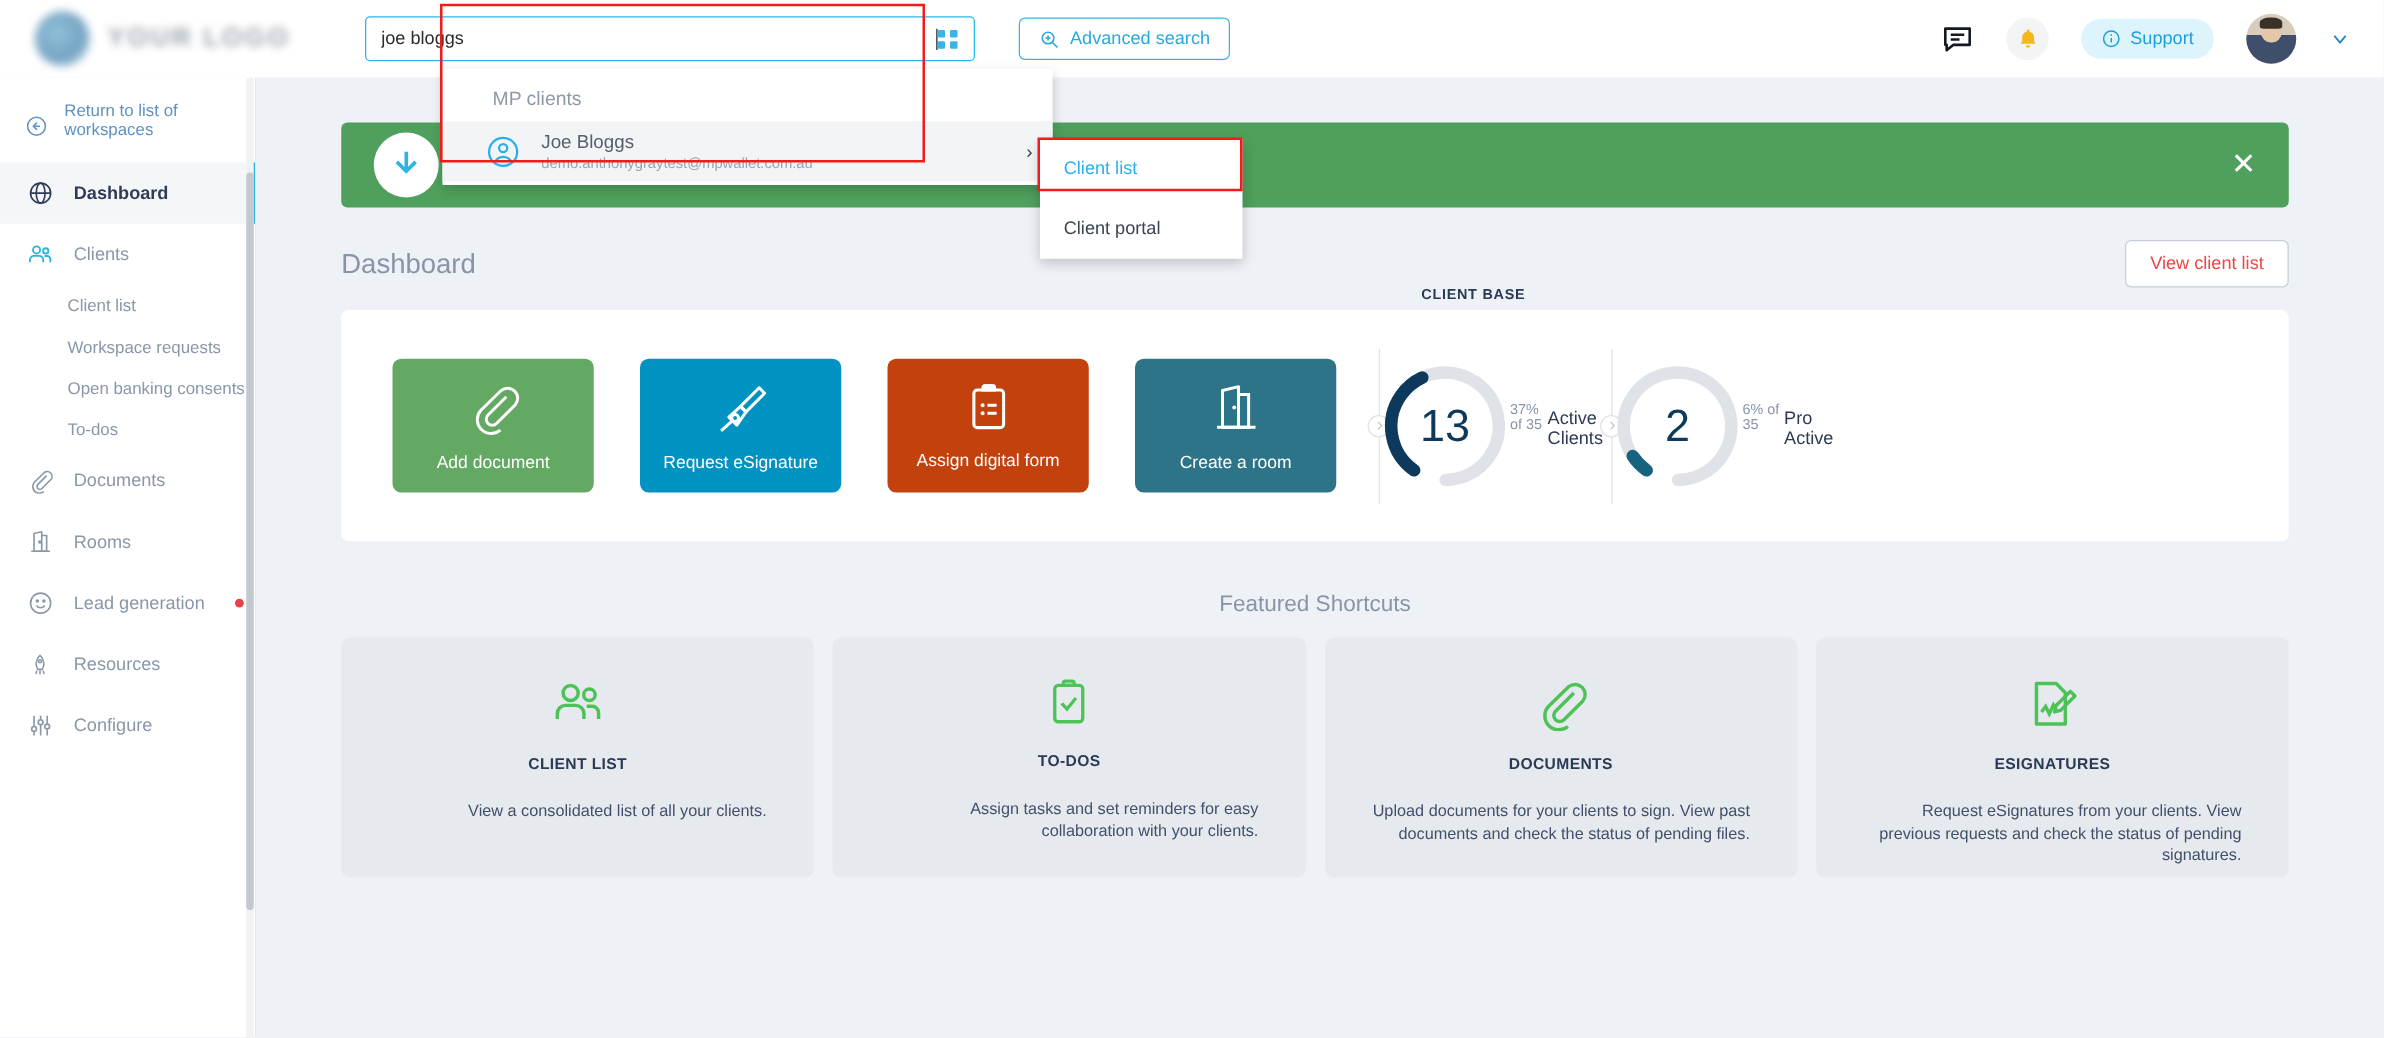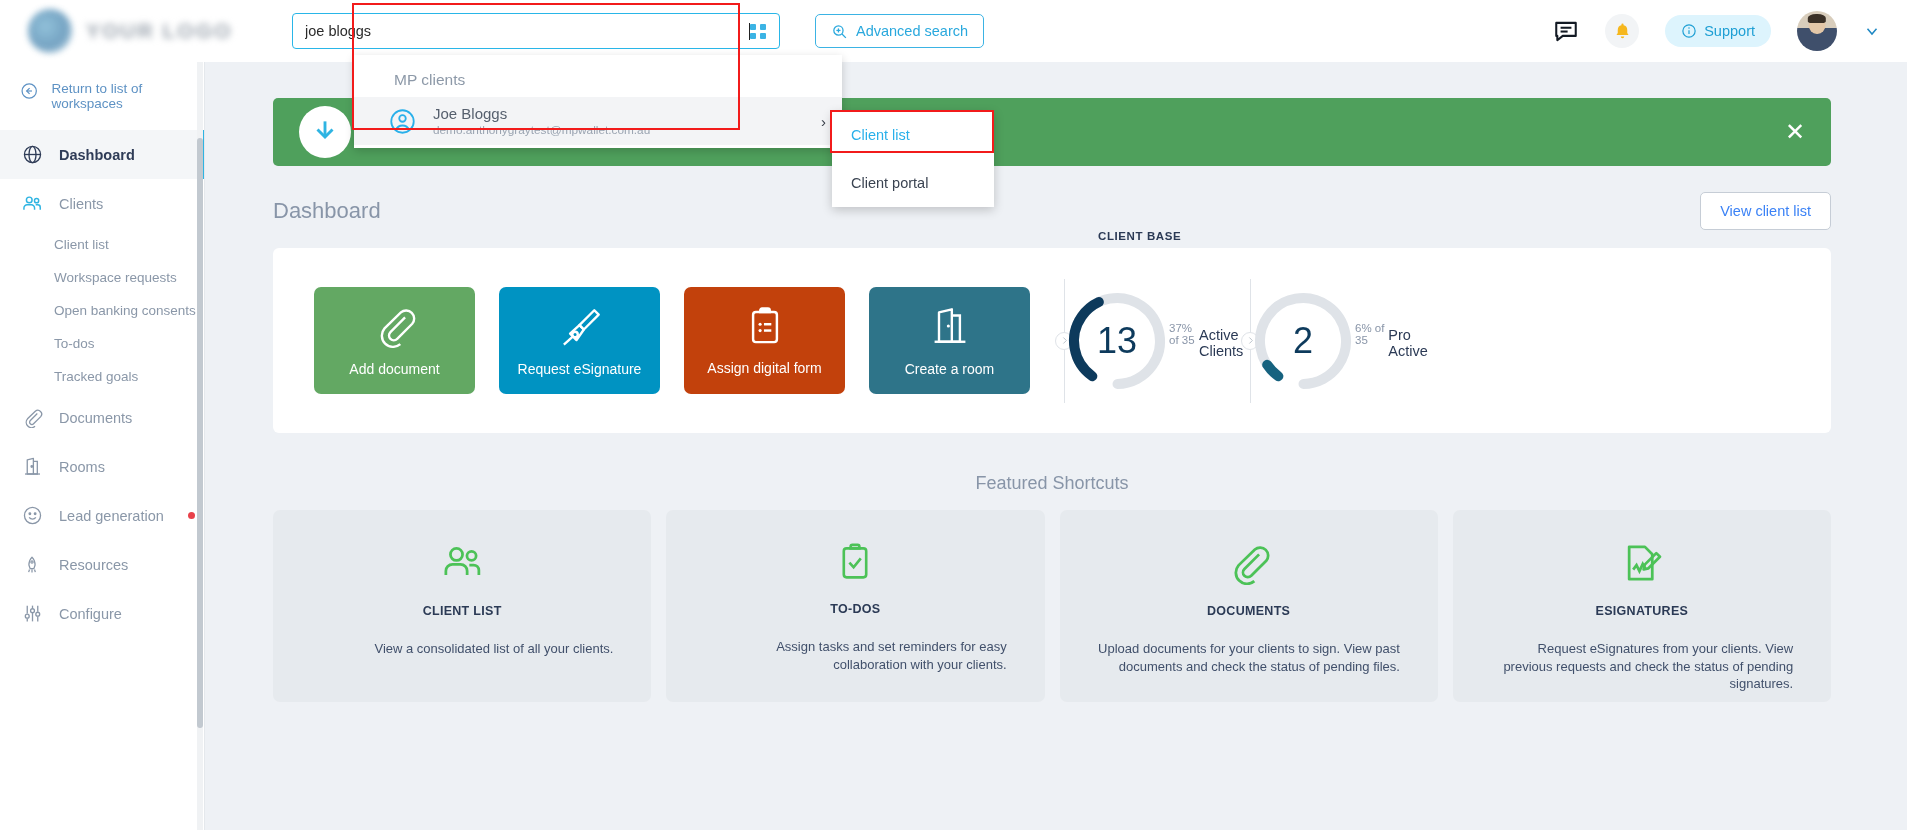--- a/index.html
+++ b/index.html
@@ -82,21 +82,21 @@
     transform:translateX(-50%); border-radius:45% 45% 20% 20%; background:#3a3027;
   }
   .chev-down { cursor: pointer; }
 
   
   .sidebar {
     position: absolute; top: 62px; left: 0; width: 205px; height: 768px;
     background: #ffffff; border-right: 1px solid #e4e8ec; z-index: 10;
   }
   .side-return {
-    display: flex; align-items: flex-start; gap: 13px; padding: 19px 0 19px 20px;
+    display: flex; align-items: flex-end; gap: 13px; padding: 19px 0 19px 20px;
     color: #5e92c4; font-size: 13.5px; cursor: pointer;
   }
   .side-item {
     display: flex; align-items: center; gap: 15px; height: 49px; padding-left: 20px;
     font-size: 14.5px; color: #8a97a8; cursor: pointer; position: relative;
   }
   .side-item.active {
     background: #f4f6f8; color: #2f3c57; font-weight: 700;
   }
   .side-item.active::after {
@@ -137,29 +137,29 @@
     font-weight: 300;
   }
 
   .page-head {
     position: absolute; left: 68px; top: 130px; width: 1558px;
     display: flex; align-items: center; justify-content: space-between;
   }
   .page-title { font-size: 22px; color: #8895a8; font-weight: 400; }
   .view-client-btn {
     height: 38px; padding: 0 19px; border: 1px solid #c6cdd6; border-radius: 5px;
-    background: #fff; color: #3b82f6; font-size: 14.5px; cursor: pointer;
+    background: #fff; color: #ef4444; font-size: 14.5px; cursor: pointer;
     font-family: "Liberation Sans", sans-serif;
   }
 
   .panel {
     position: absolute; left: 68px; top: 186px; width: 1558px; height: 185px;
     background: #fff; border-radius: 6px; display: flex; align-items: center;
   }
-  .actions { display: flex; gap: 24px; padding-left: 41px; }
+  .actions { display: flex; gap: 37px; padding-left: 41px; }
   .action-card {
     width: 161px; height: 107px; border-radius: 7px; color: #fff;
     display: flex; flex-direction: column; align-items: center; justify-content: center;
     gap: 13px; cursor: pointer;
   }
   .action-label { font-size: 14px; }
 
   .gauges { display: flex; align-items: center; margin-left: 34px; position: relative; }
   .client-base-label {
     position: absolute; left: 34px; top: -49px; font-size: 11.5px; font-weight: 700;
@@ -337,23 +337,20 @@
     <span>Client list</span>
   </div>
   <div class="side-sub">
     <span>Workspace requests</span>
   </div>
   <div class="side-sub">
     <span>Open banking consents</span>
   </div>
   <div class="side-sub">
     <span>To-dos</span>
-  </div>
-  <div class="side-sub">
-    <span>Tracked goals</span>
   </div>
 
   <div class="side-item">
     <span class="side-ico">
       <svg width="21" height="21" viewBox="0 0 24 24" fill="none" stroke="#8a97a8" stroke-width="1.5">
         <path d="M17.5 7.5l-8 8a2.6 2.6 0 0 0 3.7 3.7l8.2-8.2a4.4 4.4 0 0 0-6.2-6.2L6.3 13.5a6.1 6.1 0 0 0 8.6 8.6"></path>
       </svg>
     </span>
     <span>Documents</span>
   </div>

